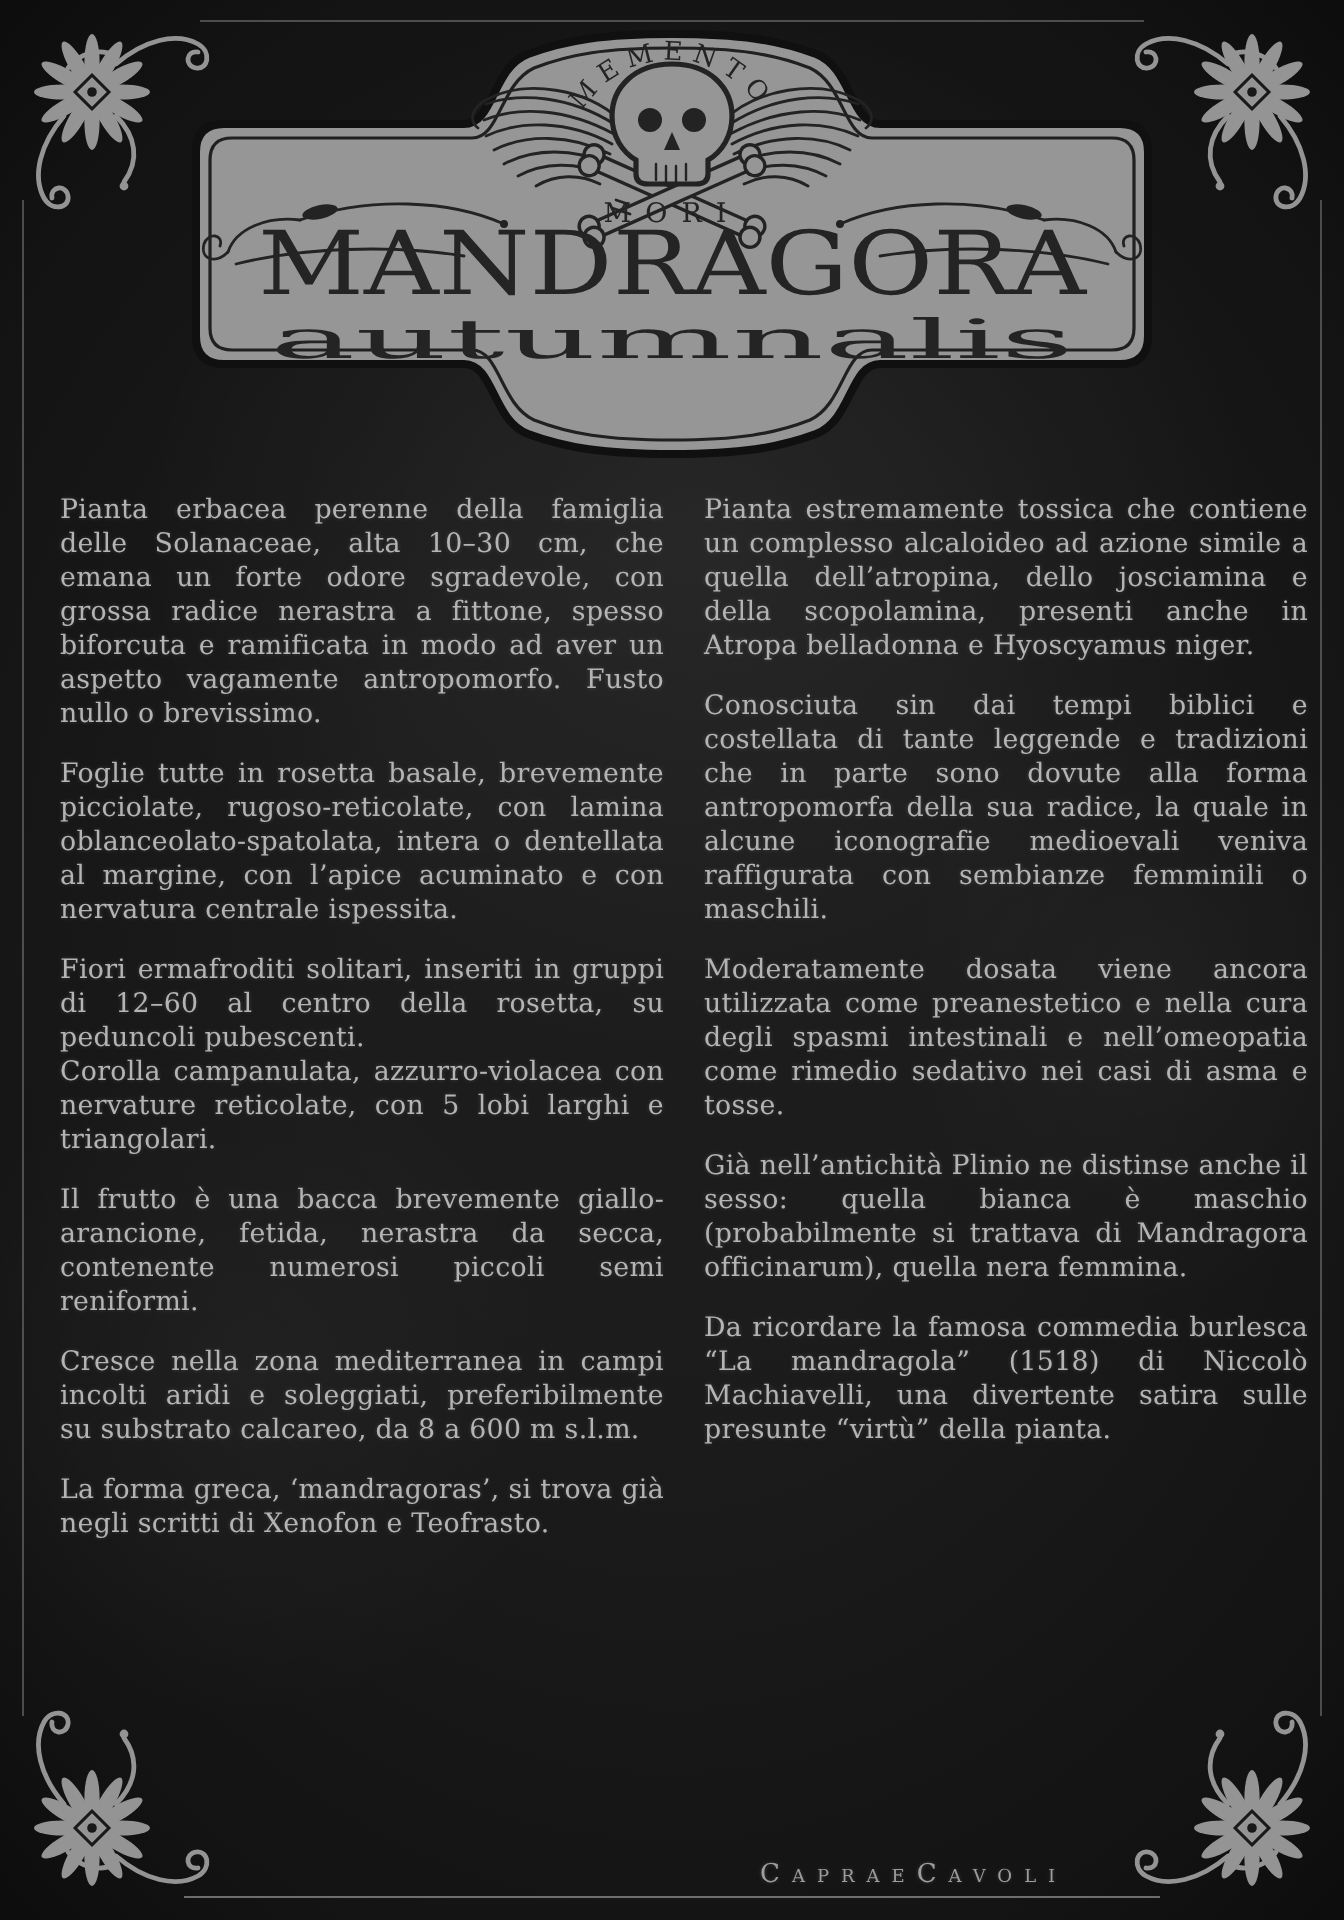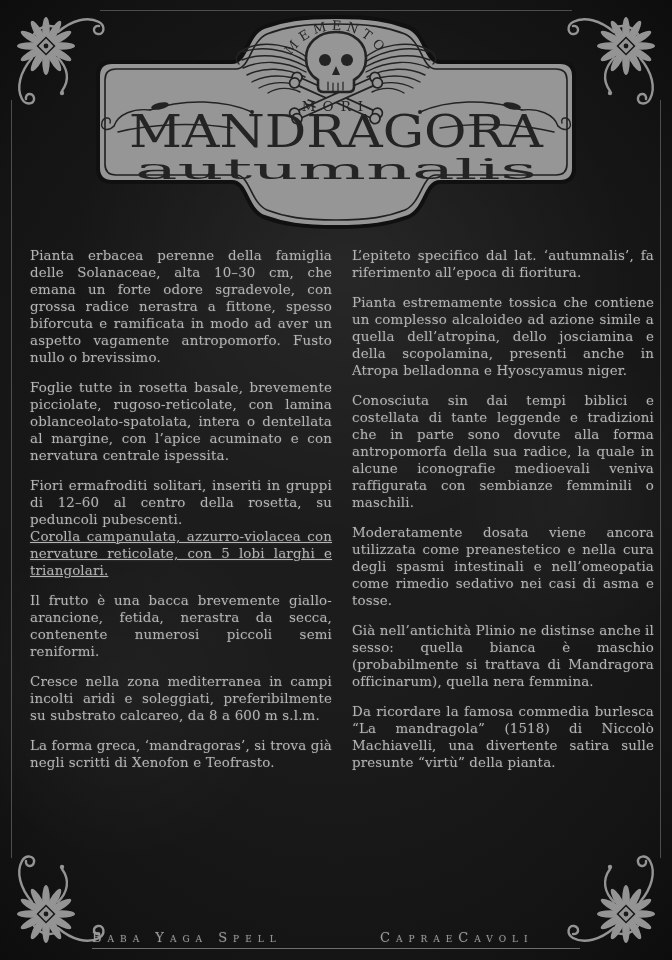--- a/index.html
+++ b/index.html
@@ -41,21 +41,21 @@
   
   .col{
     position:absolute;top:231px;width:302px;
     color:var(--body_text);font-size:13.4px;line-height:17px;
     text-align:justify;letter-spacing:.15px;
     text-shadow:0 0 2px rgba(210,210,210,.22);
     margin-top:16px;
   }
   .col-left{left:30px;} .col-right{left:352px;}
   .para{margin:0 0 13px 0;}
-  .para.tight{margin-top:-13px;text-decoration:underline;}
+  .para.tight{margin-top:-13px;}
   
   .footer-label{
     position:absolute;color:#9c9c9c;font-size:13px;
     font-variant:small-caps;letter-spacing:6px;white-space:nowrap;
     text-shadow:0 0 2px rgba(200,200,200,.2);
   }
   .f-left{left:92px;bottom:15px;}
   .f-right{left:380px;bottom:15px;}
   .footer-rule{position:absolute;left:92px;bottom:11px;width:488px;height:1px;background:#8c8c8c;opacity:.75;}
 </style>
@@ -202,25 +202,23 @@
   <div class="col col-left">
       <p class="para">Pianta erbacea perenne della famiglia delle Solanaceae, alta 10–30 cm, che emana un forte odore sgradevole, con grossa radice nerastra a fittone, spesso biforcuta e ramificata in modo ad aver un aspetto vagamente antropomorfo. Fusto nullo o brevissimo.</p>
       <p class="para">Foglie tutte in rosetta basale, brevemente picciolate, rugoso-reticolate, con lamina oblanceolato-spatolata, intera o dentellata al margine, con l’apice acuminato e con nervatura centrale ispessita.</p>
       <p class="para">Fiori ermafroditi solitari, inseriti in gruppi di 12–60 al centro della rosetta, su peduncoli pubescenti.</p>
       <p class="para tight">Corolla campanulata, azzurro-violacea con nervature reticolate, con 5 lobi larghi e triangolari.</p>
       <p class="para">Il frutto è una bacca brevemente giallo-arancione, fetida, nerastra da secca, contenente numerosi piccoli semi reniformi.</p>
       <p class="para">Cresce nella zona mediterranea in campi incolti aridi e soleggiati, preferibilmente su substrato calcareo, da 8 a 600 m s.l.m.</p>
       <p class="para">La forma greca, ‘mandragoras’, si trova già negli scritti di Xenofon e Teofrasto.</p>
     </div>
   <div class="col col-right">
-      <p class="para">L’epiteto specifico dal lat. ‘autumnalis’, fa riferimento all’epoca di fioritura.</p>
       <p class="para">Pianta estremamente tossica che contiene un complesso alcaloideo ad azione simile a quella dell’atropina, dello josciamina e della scopolamina, presenti anche in Atropa belladonna e Hyoscyamus niger.</p>
       <p class="para">Conosciuta sin dai tempi biblici e costellata di tante leggende e tradizioni che in parte sono dovute alla forma antropomorfa della sua radice, la quale in alcune iconografie medioevali veniva raffigurata con sembianze femminili o maschili.</p>
       <p class="para">Moderatamente dosata viene ancora utilizzata come preanestetico e nella cura degli spasmi intestinali e nell’omeopatia come rimedio sedativo nei casi di asma e tosse.</p>
       <p class="para">Già nell’antichità Plinio ne distinse anche il sesso: quella bianca è maschio (probabilmente si trattava di Mandragora officinarum), quella nera femmina.</p>
       <p class="para">Da ricordare la famosa commedia burlesca “La mandragola” (1518) di Niccolò Machiavelli, una divertente satira sulle presunte “virtù” della pianta.</p>
     </div>
 
-  <div class="footer-label f-left">Baba Yaga Spell</div>
   <div class="footer-label f-right">CapraeCavoli</div>
   <div class="footer-rule"></div>
 
 </div>
 
 </body></html>

